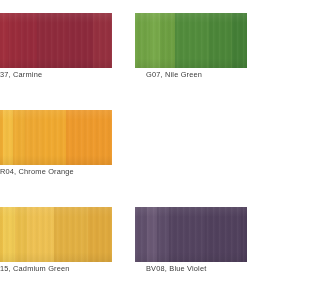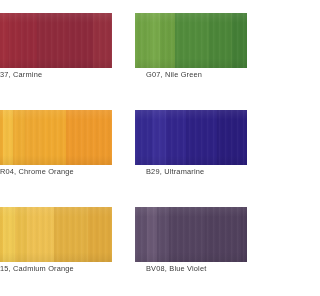--- a/index.html
+++ b/index.html
@@ -154,50 +154,36 @@
             <i style="background: rgb(244, 190, 67); width: 8%;"></i>
             <i style="background: rgb(238, 172, 52); width: 10%;"></i>
             <i style="background: rgb(238, 168, 50); width: 14%;"></i>
             <i style="background: rgb(240, 169, 48); width: 20%;"></i>
             <i style="background: rgb(238, 154, 44); width: 38%;"></i>
           </div>
         <div class="grain"></div>
       </div>
       <div class="swatch-label">R04, Chrome Orange</div>
     </div>
-    <div class="swatch-cell col-right">
-      <div class="swatch-chip">
-        <div class="bands">
-            <i style="background: rgb(53, 42, 144); width: 14%;"></i>
-            <i style="background: rgb(59, 47, 151); width: 12%;"></i>
-            <i style="background: rgb(51, 38, 140); width: 16%;"></i>
-            <i style="background: rgb(46, 33, 132); width: 26%;"></i>
-            <i style="background: rgb(42, 29, 124); width: 26%;"></i>
-            <i style="background: rgb(37, 26, 110); width: 6%;"></i>
-          </div>
-        <div class="grain"></div>
-      </div>
-      <div class="swatch-label">B29, Ultramarine</div>
-    </div>
   </div>
 
   <div class="swatch-row row-2">
     <div class="swatch-cell col-left">
       <div class="swatch-chip">
         <div class="bands">
             <i style="background: rgb(236, 192, 73); width: 10%;"></i>
             <i style="background: rgb(240, 202, 85); width: 10%;"></i>
             <i style="background: rgb(233, 189, 75); width: 10%;"></i>
             <i style="background: rgb(238, 193, 83); width: 22%;"></i>
             <i style="background: rgb(226, 176, 67); width: 28%;"></i>
             <i style="background: rgb(223, 169, 61); width: 20%;"></i>
           </div>
         <div class="grain"></div>
       </div>
-      <div class="swatch-label">15, Cadmium Orange</div>
+      <div class="swatch-label">15, Cadmium Green</div>
     </div>
     <div class="swatch-cell col-right">
       <div class="swatch-chip">
         <div class="bands">
             <i style="background: rgb(96, 80, 108); width: 10%;"></i>
             <i style="background: rgb(106, 89, 117); width: 8%;"></i>
             <i style="background: rgb(93, 77, 105); width: 10%;"></i>
             <i style="background: rgb(84, 68, 96); width: 30%;"></i>
             <i style="background: rgb(81, 65, 93); width: 30%;"></i>
             <i style="background: rgb(77, 61, 89); width: 12%;"></i>

